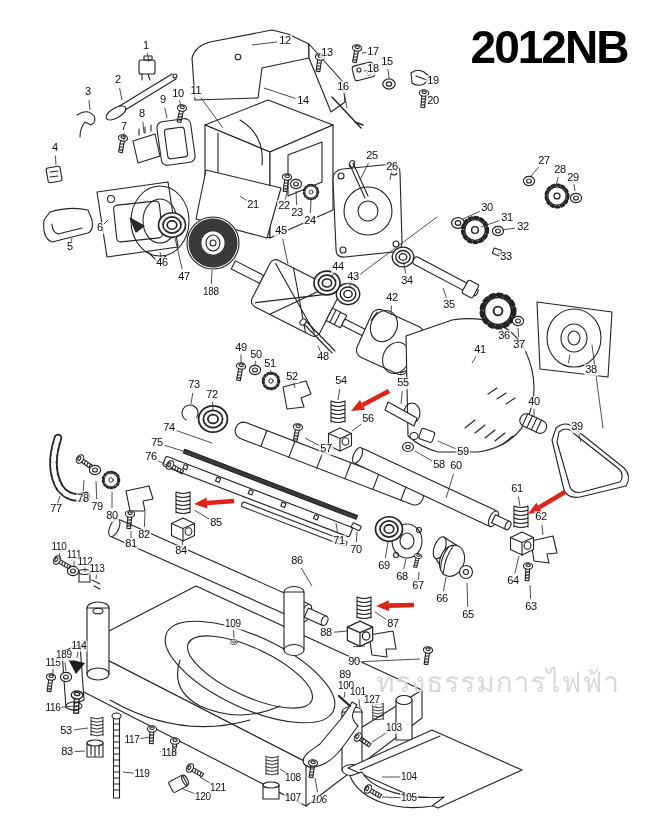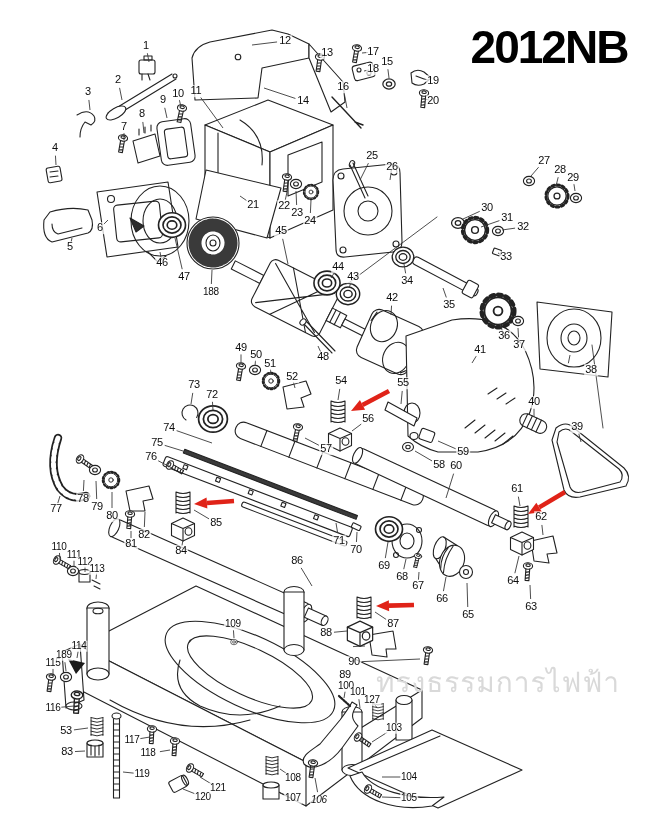--- a/index.html
+++ b/index.html
@@ -546,21 +546,21 @@
       <span class="part-label small" style="left: 293px; top: 778px;">108</span>
       <span class="part-label small" style="left: 233px; top: 624px;">109</span>
       <span class="part-label small" style="left: 59px; top: 547px;">110</span>
       <span class="part-label small" style="left: 74px; top: 555px;">111</span>
       <span class="part-label small" style="left: 85px; top: 562px;">112</span>
       <span class="part-label small" style="left: 97px; top: 569px;">113</span>
       <span class="part-label small" style="left: 79px; top: 646px;">114</span>
       <span class="part-label small" style="left: 53px; top: 663px;">115</span>
       <span class="part-label small" style="left: 53px; top: 708px;">116</span>
       <span class="part-label small" style="left: 132px; top: 740px;">117</span>
-      <span class="part-label small" style="left: 148px; top: 753px;">118</span>
+      <span class="part-label small" style="left: 169px; top: 753px;">118</span>
       <span class="part-label small" style="left: 142px; top: 774px;">119</span>
       <span class="part-label small" style="left: 203px; top: 797px;">120</span>
       <span class="part-label small" style="left: 218px; top: 788px;">121</span>
       <span class="part-label small" style="left: 211px; top: 292px;">188</span>
       <span class="part-label small" style="left: 64px; top: 655px;">189</span>
     </div>
 
   <div class="page-title">2012NB</div>
   <div class="watermark">ทรงธรรมการไฟฟ้า</div>
 </div>

